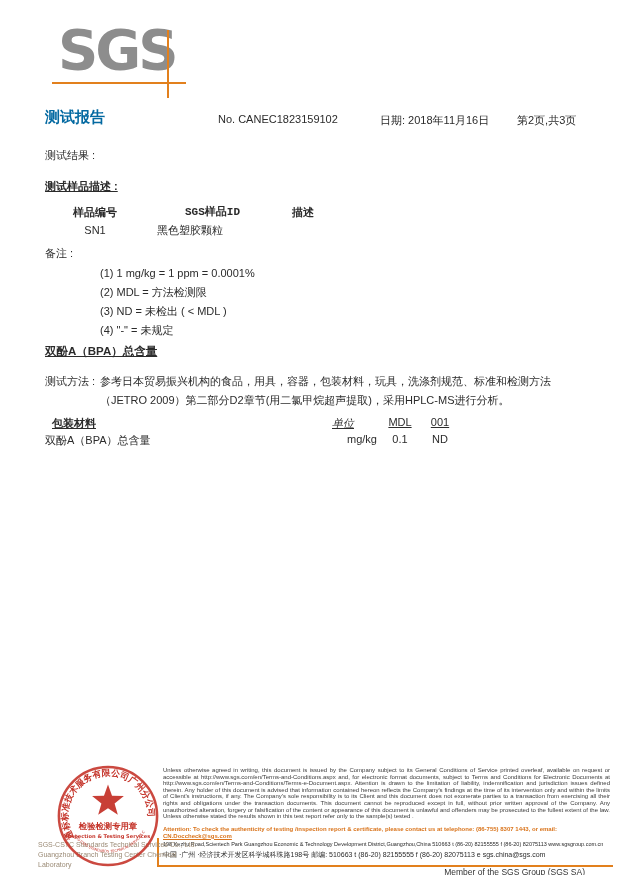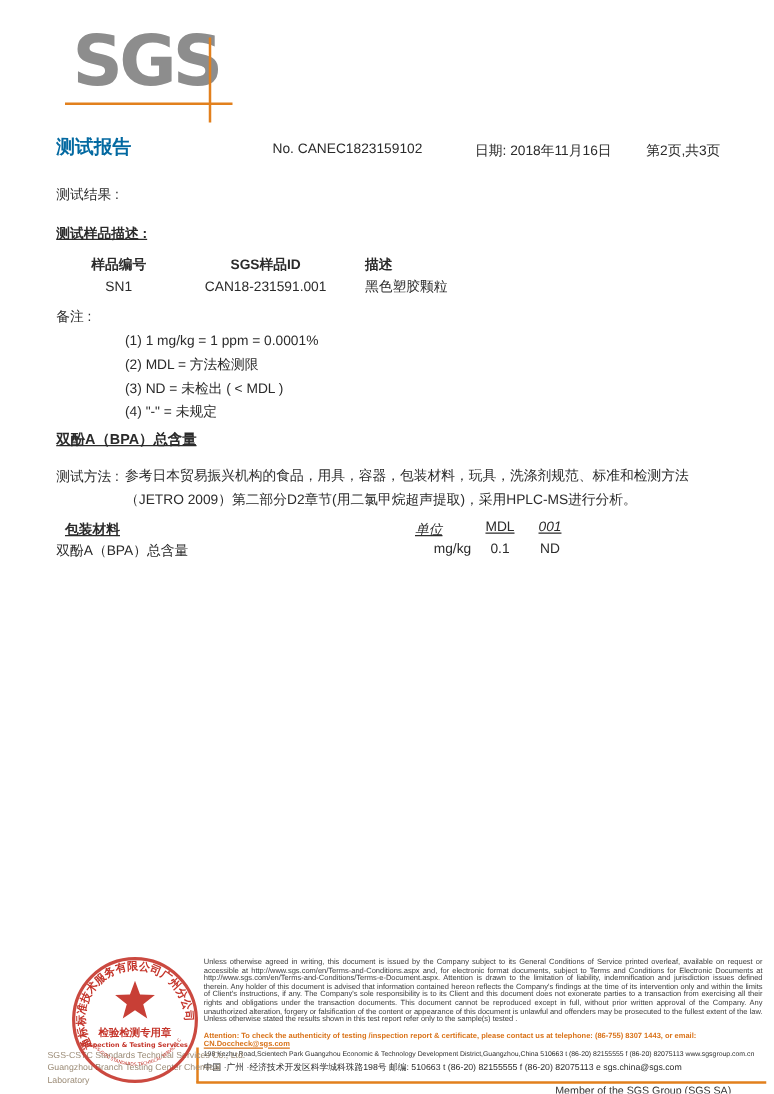--- a/index.html
+++ b/index.html
@@ -26,34 +26,34 @@
 
   
   .lbl { font-size:11px; color:#2b2b2b; }
   .results-label { left:45px; top:148px; }
   .sample-desc-label { left:45px; top:179px; font-weight:bold; text-decoration:underline; }
 
   .sample-table { left:45px; top:203px; width:420px; font-size:11px; }
   .sample-table .hdr { font-weight:bold; }
   .sample-row { display:flex; line-height:18px; }
   .sc1 { width:100px; text-align:center; }
-  .sc2 { width:135px; text-align:center; }
+  .sc2 { width:135px; text-align:center;font-family:Liberation Mono, monospace; }
   .sc3 { flex:1; text-align:left; padding-left:12px; }
 
   .notes-label { left:45px; top:246px; }
   .notes { left:100px; top:264px; font-size:11px; line-height:19px; }
 
   .bpa-title { left:45px; top:344px; font-size:11.5px; font-weight:bold; text-decoration:underline; }
   .method-label { left:45px; top:374px; }
   .method-text { left:100px; top:372px; width:492px; font-size:11px; line-height:19px; }
 
   .rt-hdr-item { left:52px; top:416px; font-size:11px; font-weight:bold; text-decoration:underline; }
   .rt-hdr-unit { left:332px; top:416px; width:60px; text-align:left; font-size:11px; font-style:italic; text-decoration:underline; }
   .rt-hdr-mdl  { left:375px; top:416px; width:50px; text-align:center; font-size:11px; text-decoration:underline; }
-  .rt-hdr-001  { left:415px; top:416px; width:50px; text-align:center; font-size:11px; font-style:italic; text-decoration:underline; }
+  .rt-hdr-001  { left:415px; top:416px; width:50px; text-align:center; font-size:11px; text-decoration:underline; }
   .rt-item { left:45px;  top:433px; font-size:11px; }
   .rt-unit { left:332px; top:433px; width:60px; text-align:center; font-size:11px; }
   .rt-mdl  { left:375px; top:433px; width:50px; text-align:center; font-size:11px; }
   .rt-val  { left:415px; top:433px; width:50px; text-align:center; font-size:11px; }
 
   
   .stamp { left:54px; top:762px; width:108px; height:108px; z-index:3; }
   .company-lines { left:38px; top:840px; width:160px; font-size:7px; line-height:10px;
                    color:#9b8b76; z-index:1; }
   .disclaimer {
@@ -90,21 +90,20 @@
   <div class="abs lbl sample-desc-label">测试样品描述 :</div>
 
   <div class="abs sample-table">
     <div class="sample-row hdr">
       <span class="sc1">样品编号</span>
       <span class="sc2">SGS样品ID</span>
       <span class="sc3">描述</span>
     </div>
     <div class="sample-row">
       <span class="sc1">SN1</span>
-      <span class="sc2">CAN18-231591.001</span>
       <span class="sc3">黑色塑胶颗粒</span>
     </div>
   </div>
 
   <div class="abs lbl notes-label">备注 :</div>
   <div class="abs notes">
     <div>(1) 1 mg/kg = 1 ppm = 0.0001%</div>
     <div>(2) MDL = 方法检测限</div>
     <div>(3) ND = 未检出 ( &lt; MDL )</div>
     <div>(4) "-" = 未规定</div>

